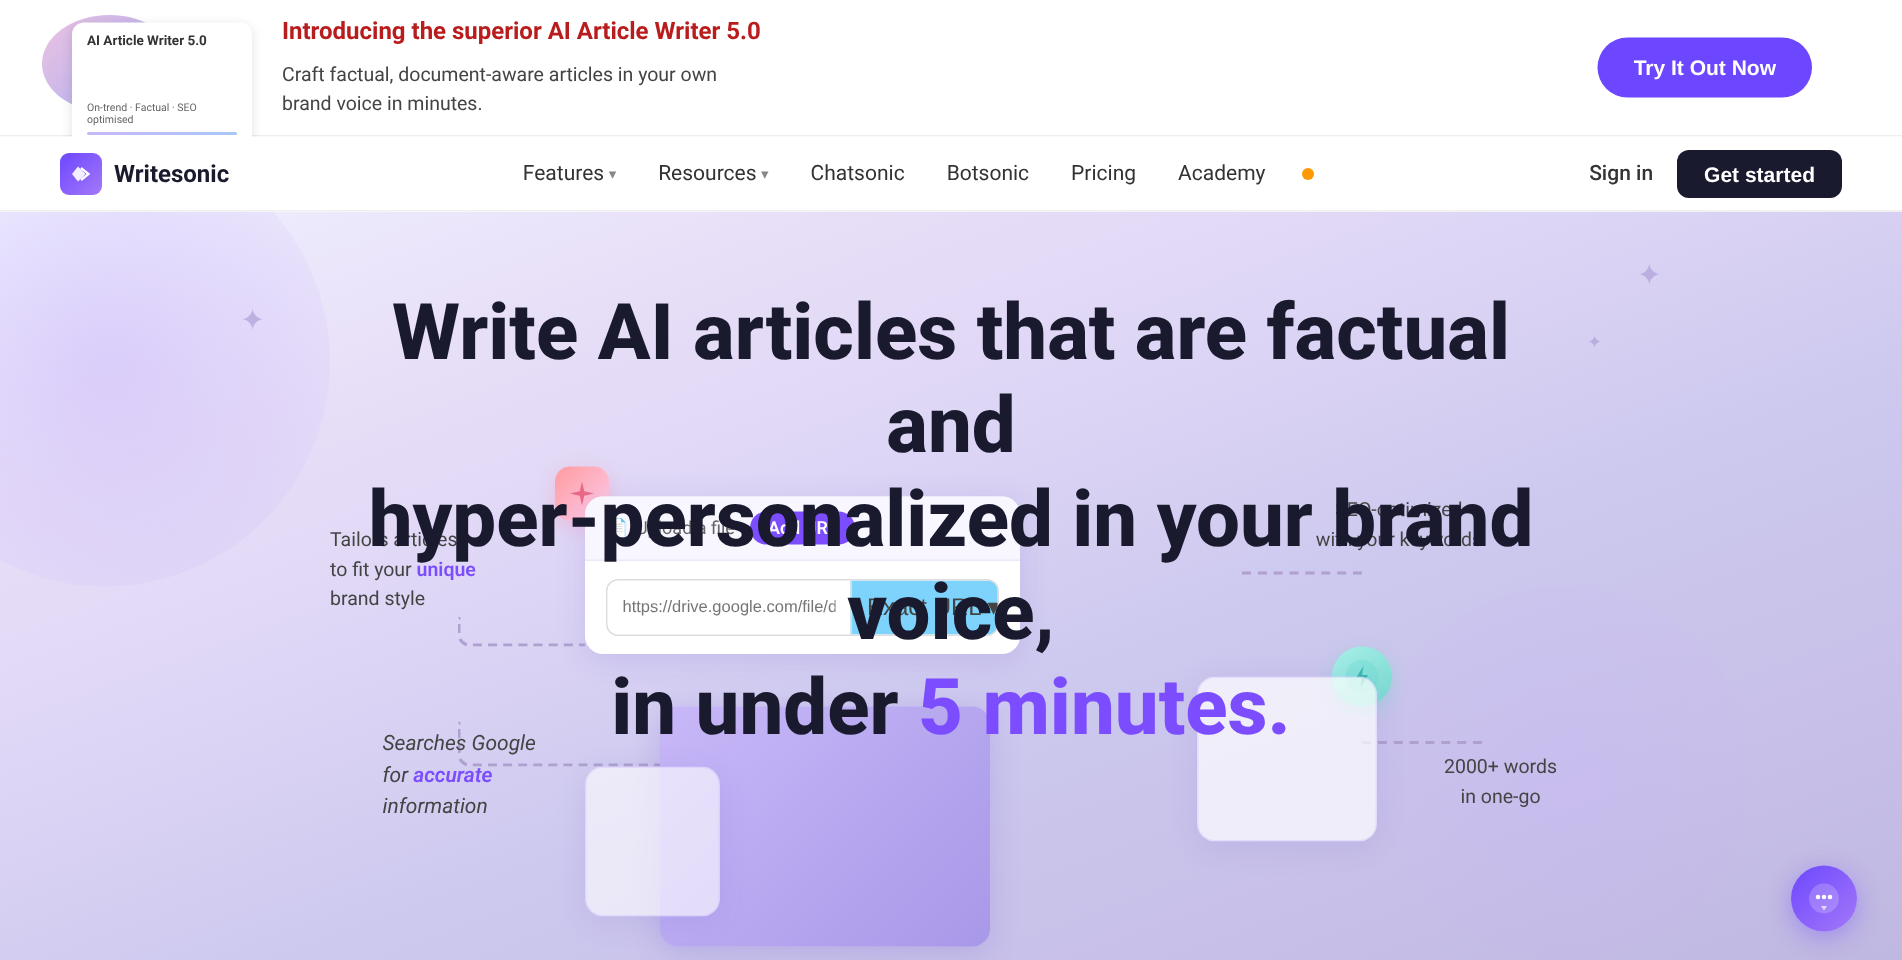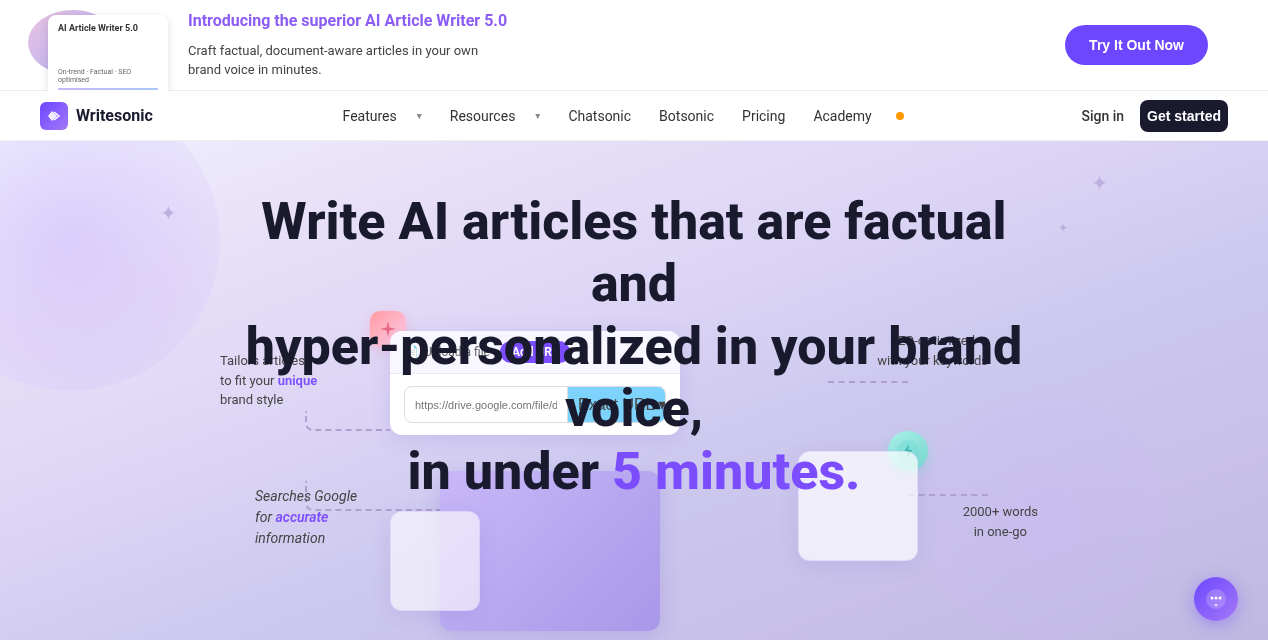--- a/index.html
+++ b/index.html
@@ -54,21 +54,21 @@
       border-radius: 50%;
       background: linear-gradient(135deg, #e8b4d8, #b8a4e8, #a4c4f8);
       position: absolute;
       left: 0;
       top: 0;
       opacity: 0.8;
     }
     .banner-text h2 {
       font-size: 16px;
       font-weight: 700;
-      color: #8b5cf6;
+      color: #b91c1c;
       margin-bottom: 12px;
     }
     .banner-text p {
       font-size: 13px;
       color: #444;
       line-height: 1.4;
       max-width: 320px;
     }
     .banner-cta {
       background: #6c47ff;
@@ -120,21 +120,21 @@
       gap: 4px;
     }
     .nav-link {
       padding: 6px 12px;
       font-size: 14px;
       color: #333;
       cursor: pointer;
       border-radius: 6px;
       display: flex;
       align-items: center;
-      gap: 20px;
+      gap: 3px;
     }
     .nav-link .chevron { font-size: 10px; color: #888; }
     .nav-dot {
       width: 8px;
       height: 8px;
       background: #ff9900;
       border-radius: 50%;
       margin-left: 8px;
     }
     .nav-actions {
@@ -147,21 +147,21 @@
       font-size: 14px;
       color: #333;
       cursor: pointer;
       font-weight: 500;
     }
     .nav-get-started {
       background: #1a1a2e;
       color: #fff;
       border: none;
       border-radius: 8px;
-      padding: 8px 7px;
+      padding: 8px 18px;
       font-size: 14px;
       font-weight: 600;
       cursor: pointer;
     }
 
     
     .hero {
       width: 100%;
       height: 500px;
       background: linear-gradient(160deg, #f0f0ff 0%, #e8e0f8 20%, #ddd5f5 40%, #ccc8ee 60%, #c8c0e8 80%, #bfb8e0 100%);

